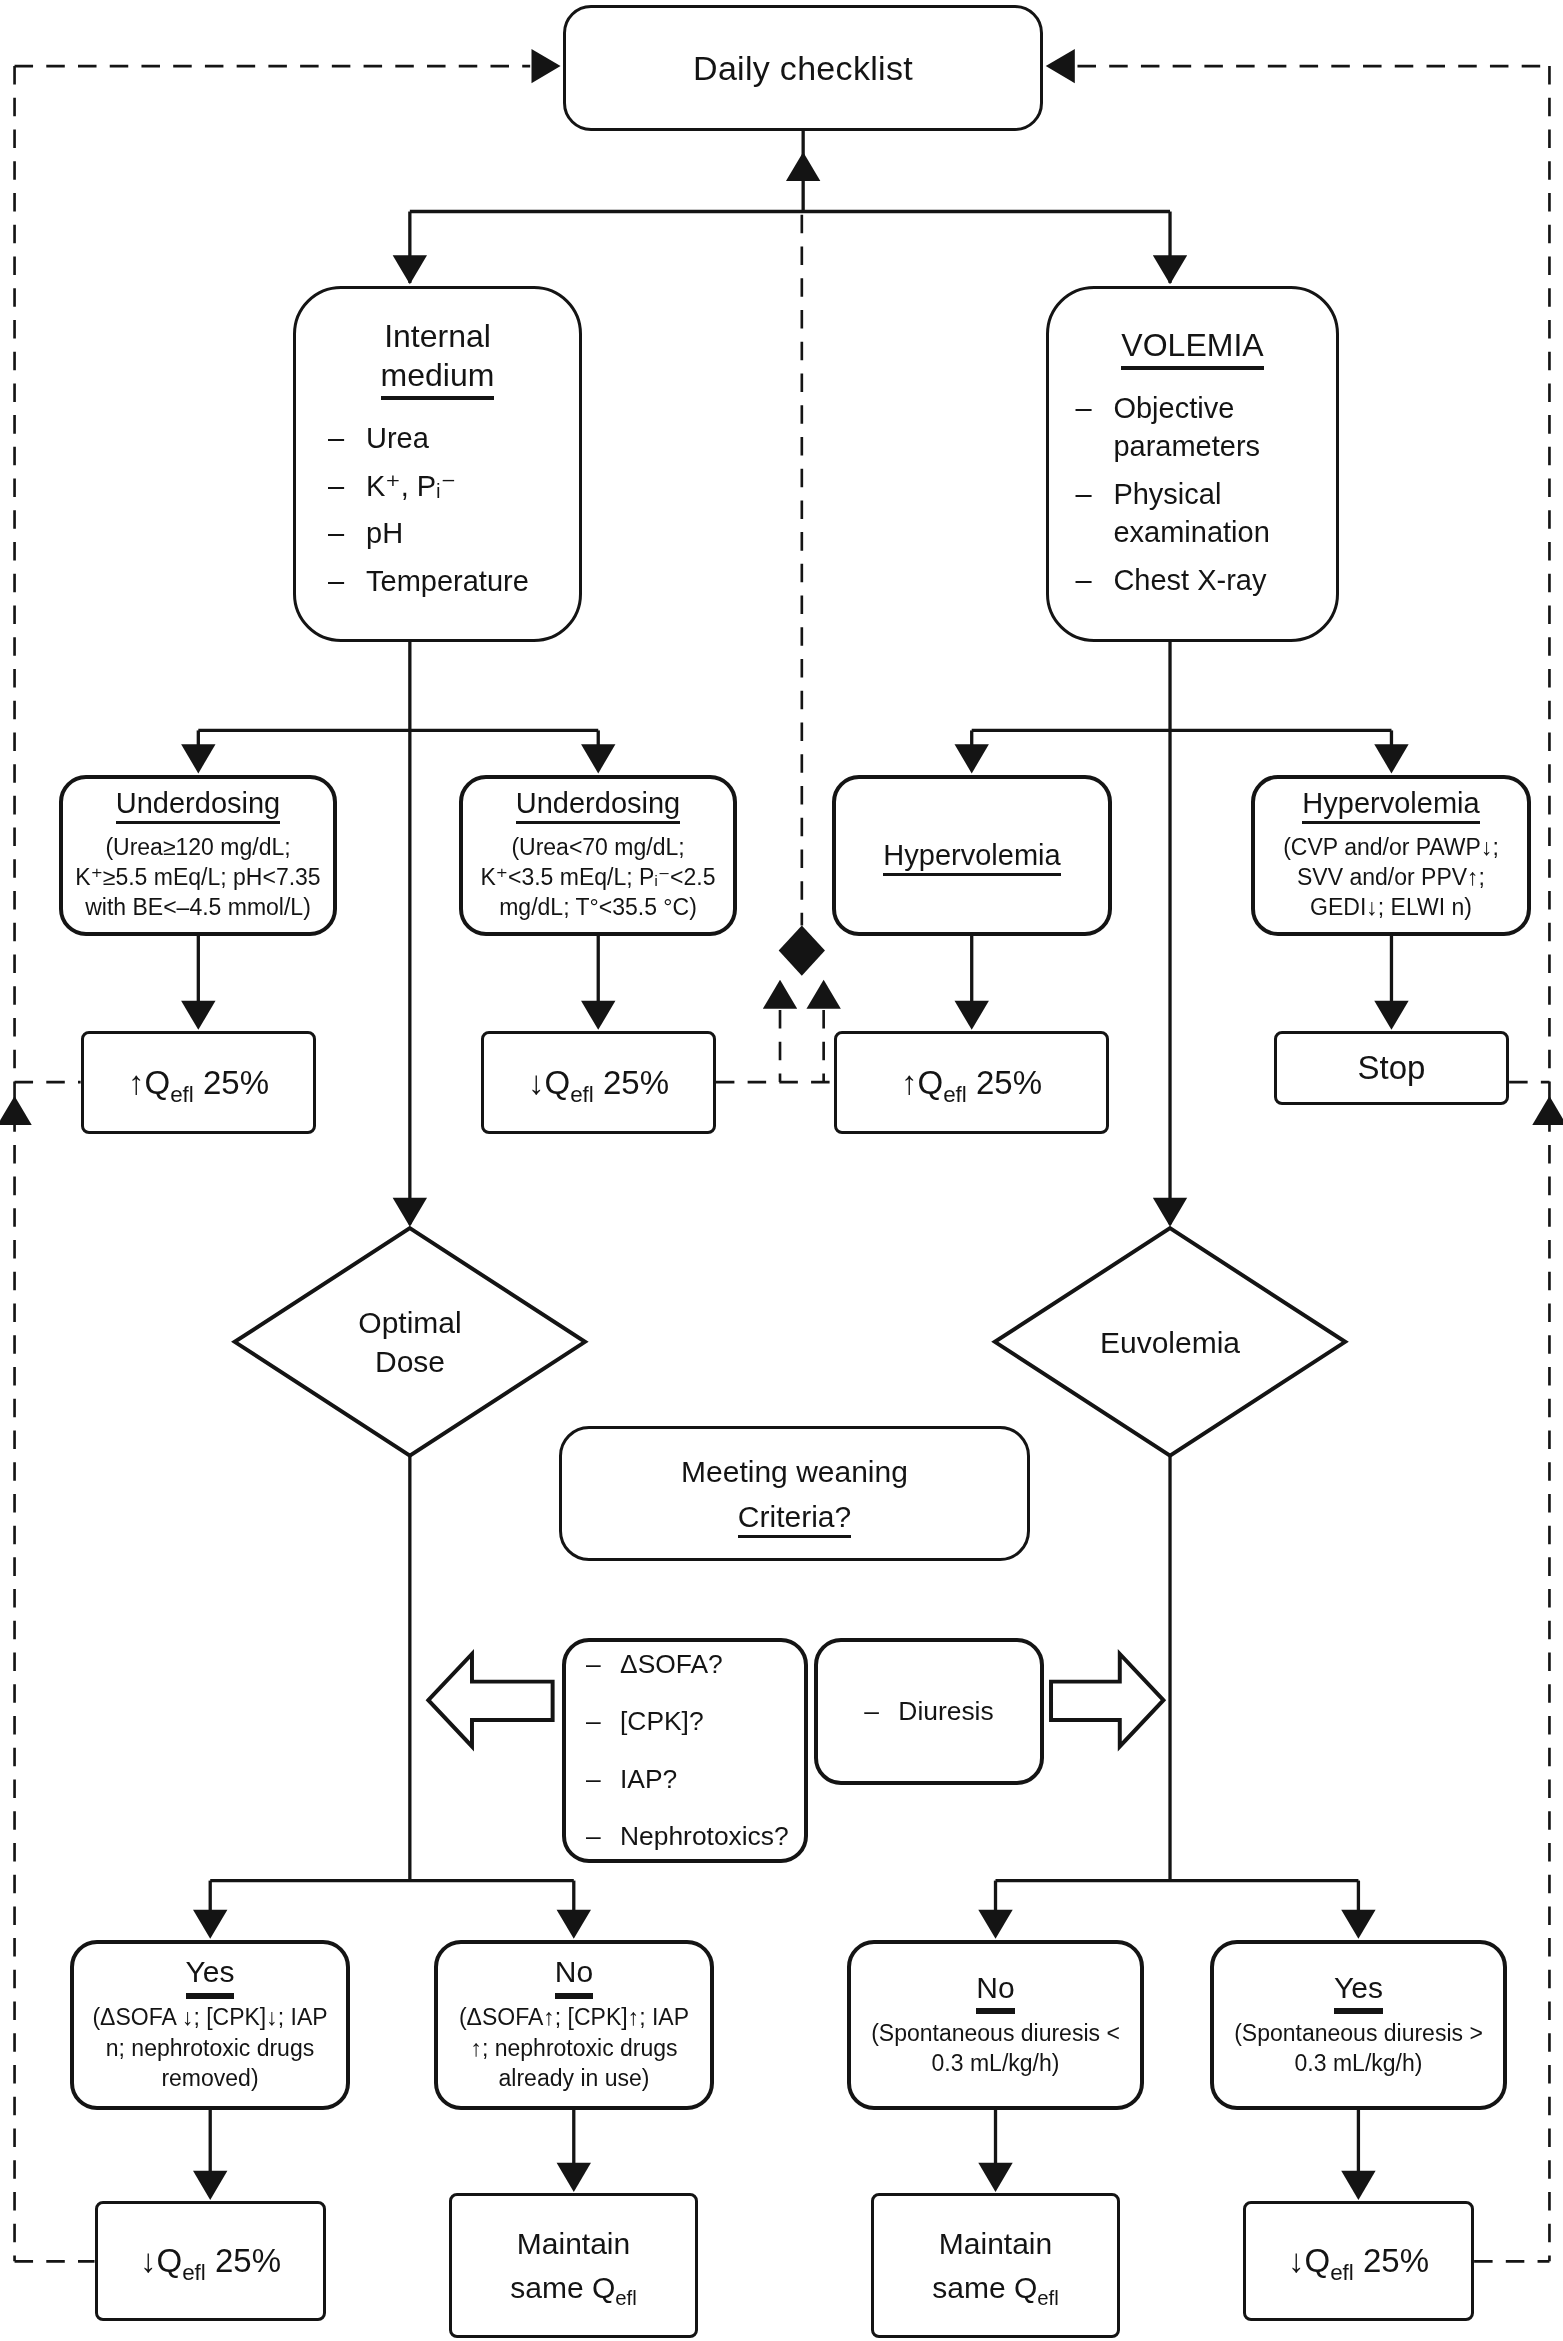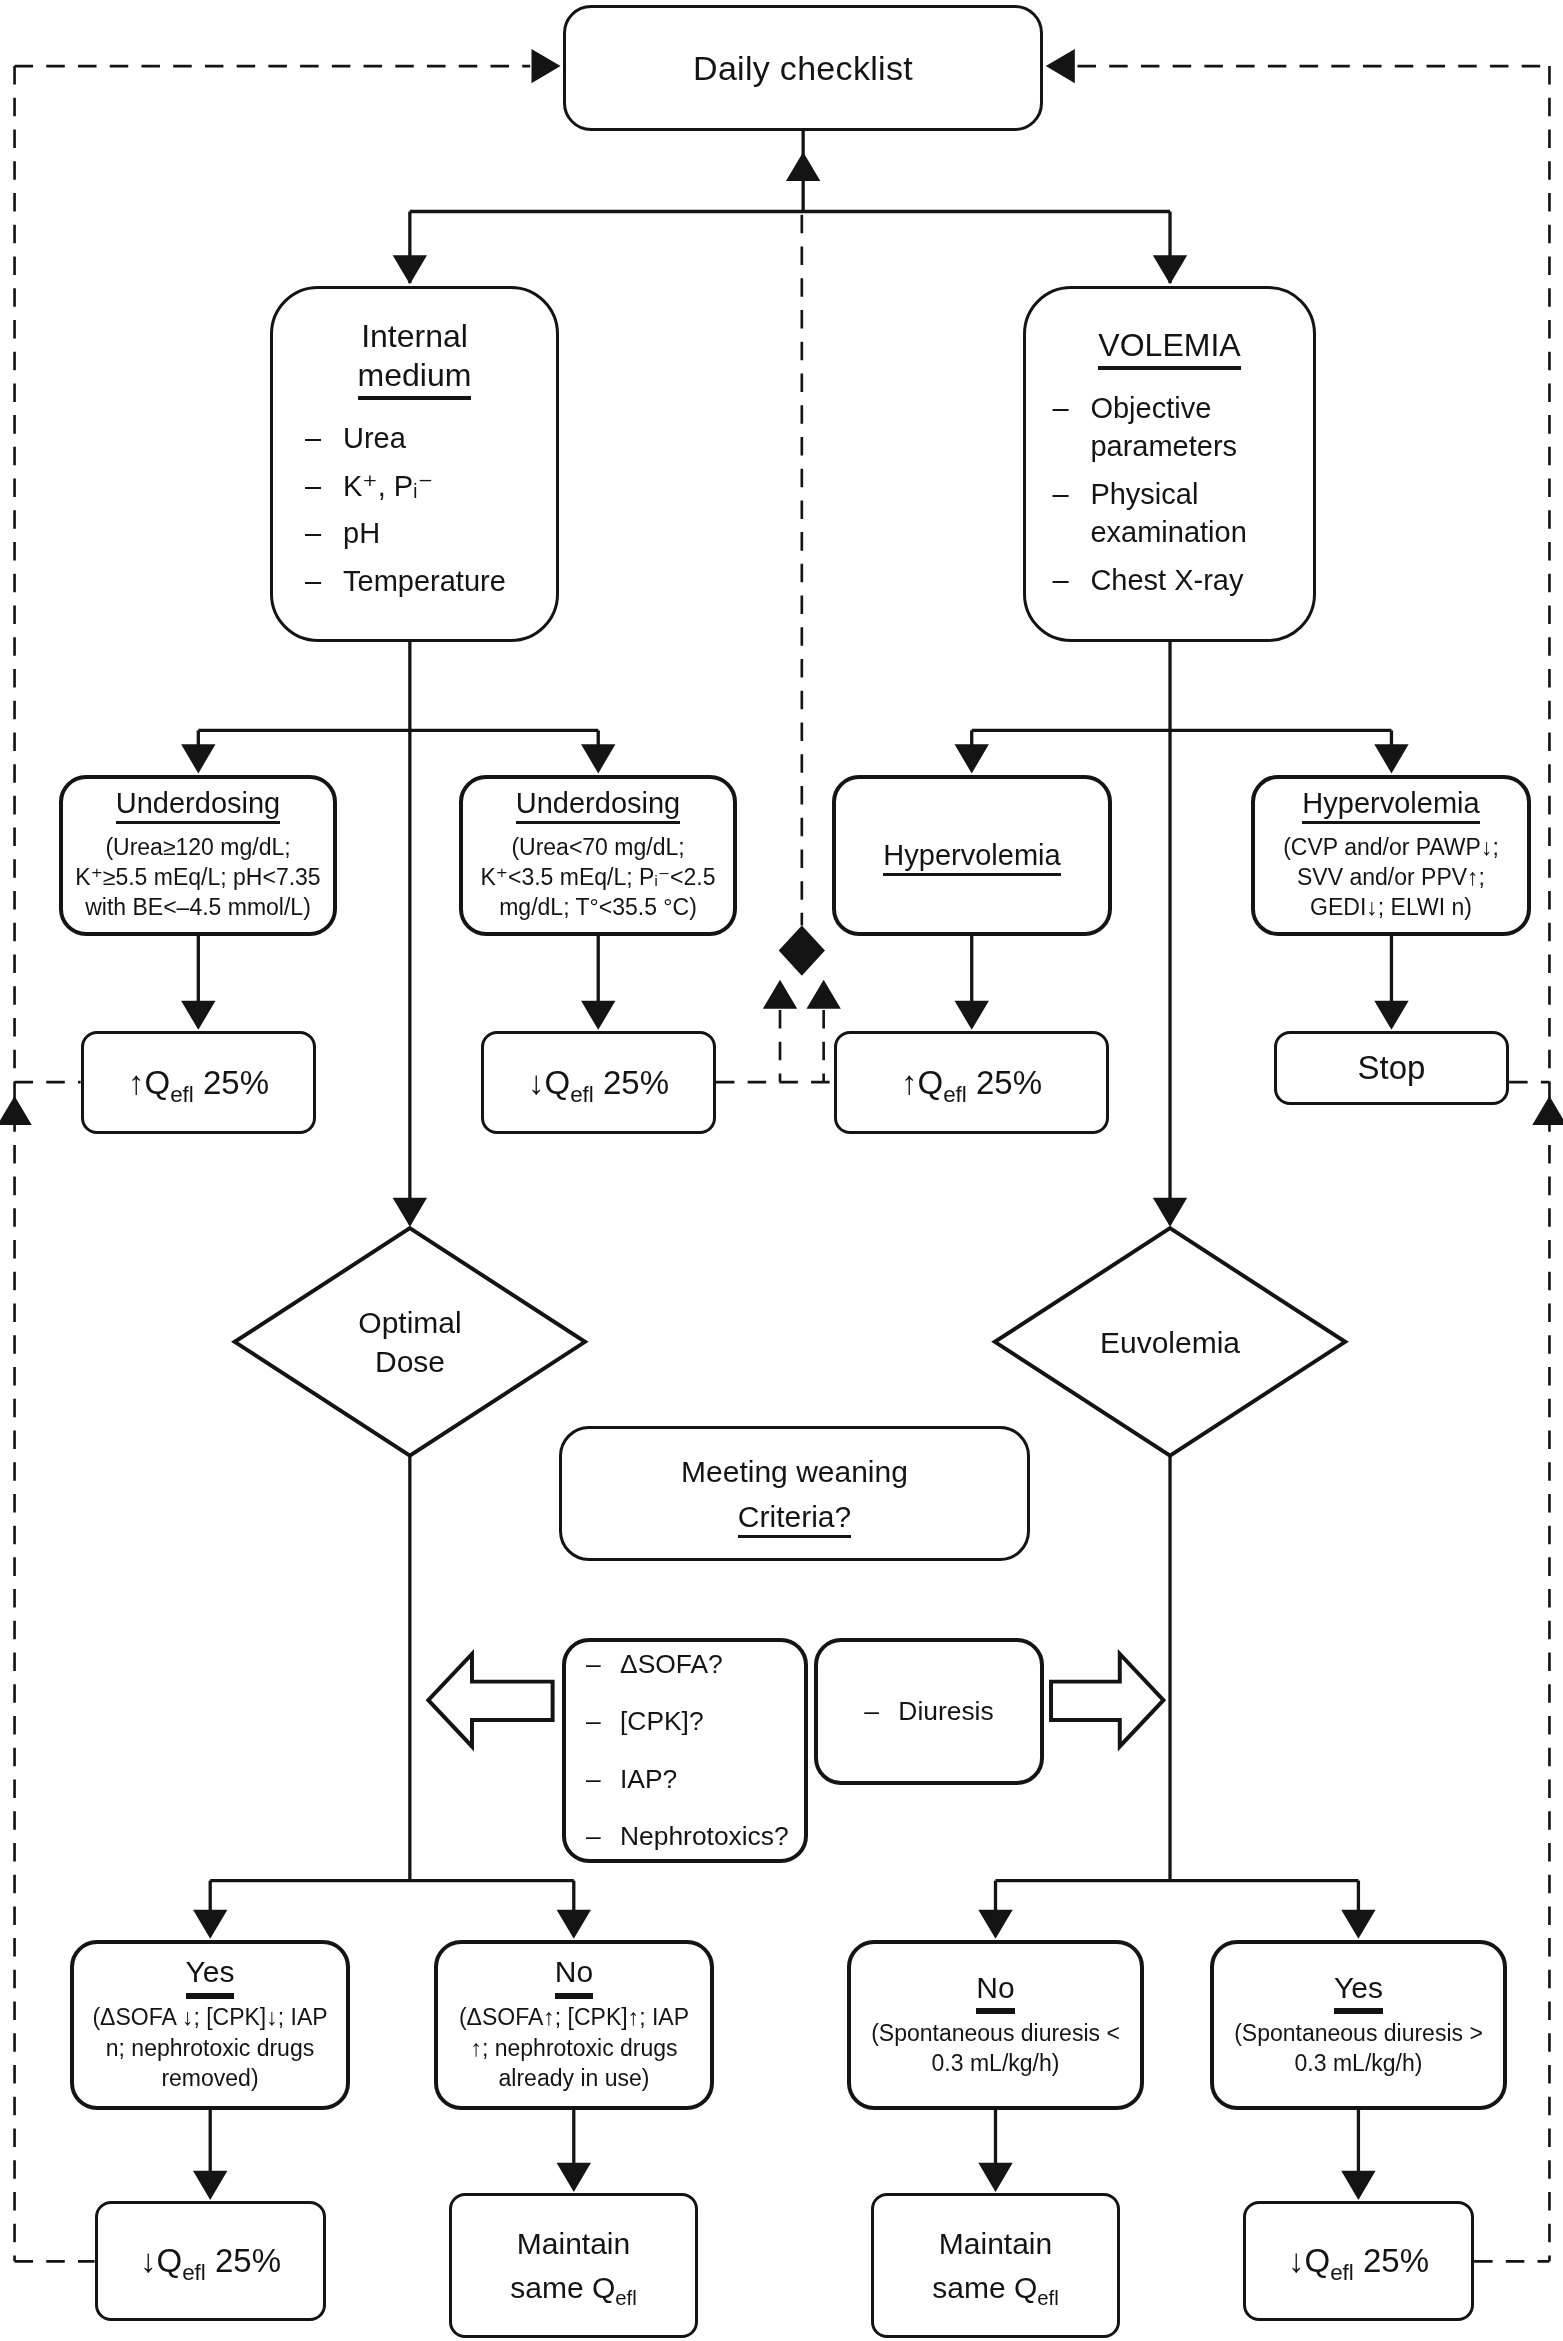--- a/index.html
+++ b/index.html
@@ -1,22 +1,22 @@
 <!DOCTYPE html>
 <html style="font-size:10.6px"><head>
 <meta charset="utf-8">
 <style>
   html,body{margin:0;padding:0;background:#fff;}
   body{font-family:"Liberation Sans","DejaVu Sans",sans-serif;color:#141414;}
   #canvas{position:relative;width:1564px;height:2342px;background:#ffffff;overflow:hidden;}
   #wires{position:absolute;left:0;top:0;z-index:0;}
   .box{position:absolute;box-sizing:border-box;background:#fff;z-index:2;
        display:flex;flex-direction:column;align-items:center;justify-content:center;text-align:center;border-radius:27px;}
-  .round{border:3.3px solid #141414;border-radius:16px;}
-  .biground{border:3.3px solid #141414;border-radius:48px;}
+  .round{border:3.3px solid #141414;border-radius:8px;}
+  .biground{border:3.3px solid #141414;border-radius:48px;margin-left:23px;}
   .square{border:4.6px solid #141414;}
   .thin-square{border:4px solid #141414;}
   .title-lg{font-size:34px;letter-spacing:0.3px;}
   .panel-title{font-size:32px;line-height:1.22;}
   .u-line{border-bottom:4px solid #141414;padding-bottom:2.6px;}
   .items{margin-top:24px;width:100%;box-sizing:border-box;display:flex;flex-direction:column;gap:9.3px;}
   .li{display:flex;align-items:flex-start;font-size:29px;line-height:1.32;text-align:left;}
   .li .dash{flex:0 0 38px;}
   .cond-title{font-size:29px;border-bottom:3.3px solid #141414;padding-bottom:2px;line-height:1.1;}
   .cond-text{font-size:23px;line-height:1.3;margin-top:13.2px;padding:0 9.3px;}

